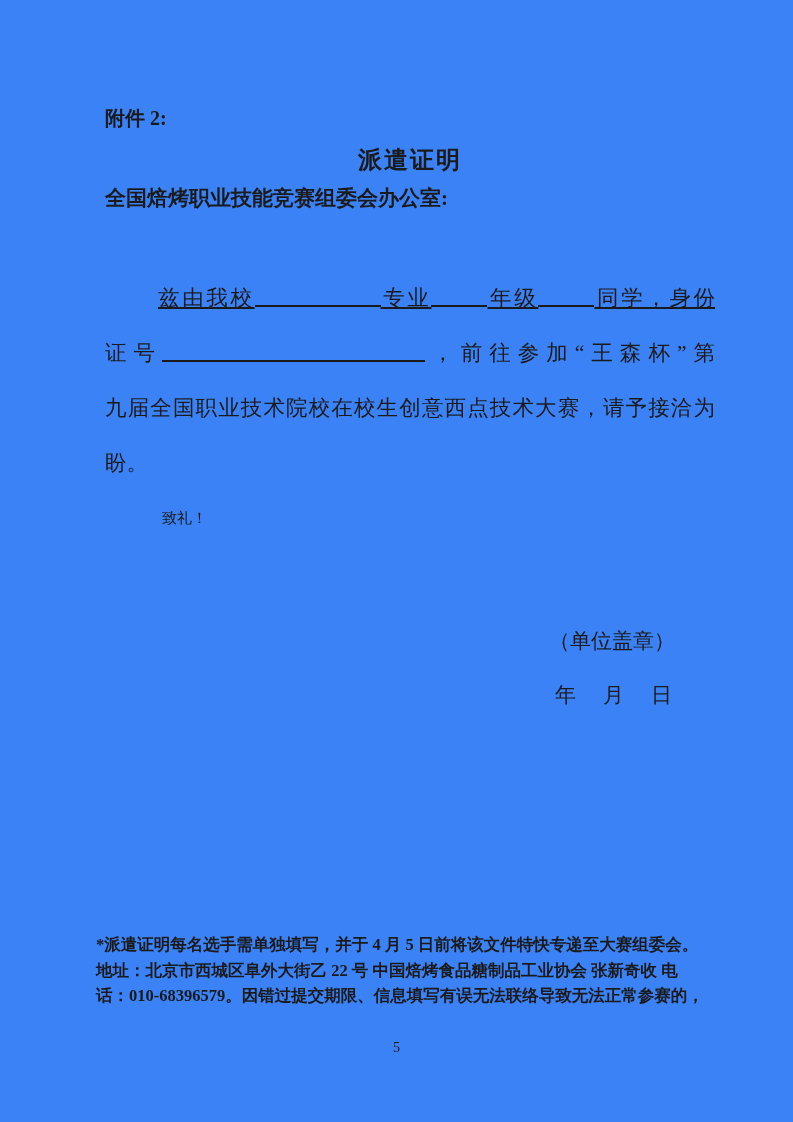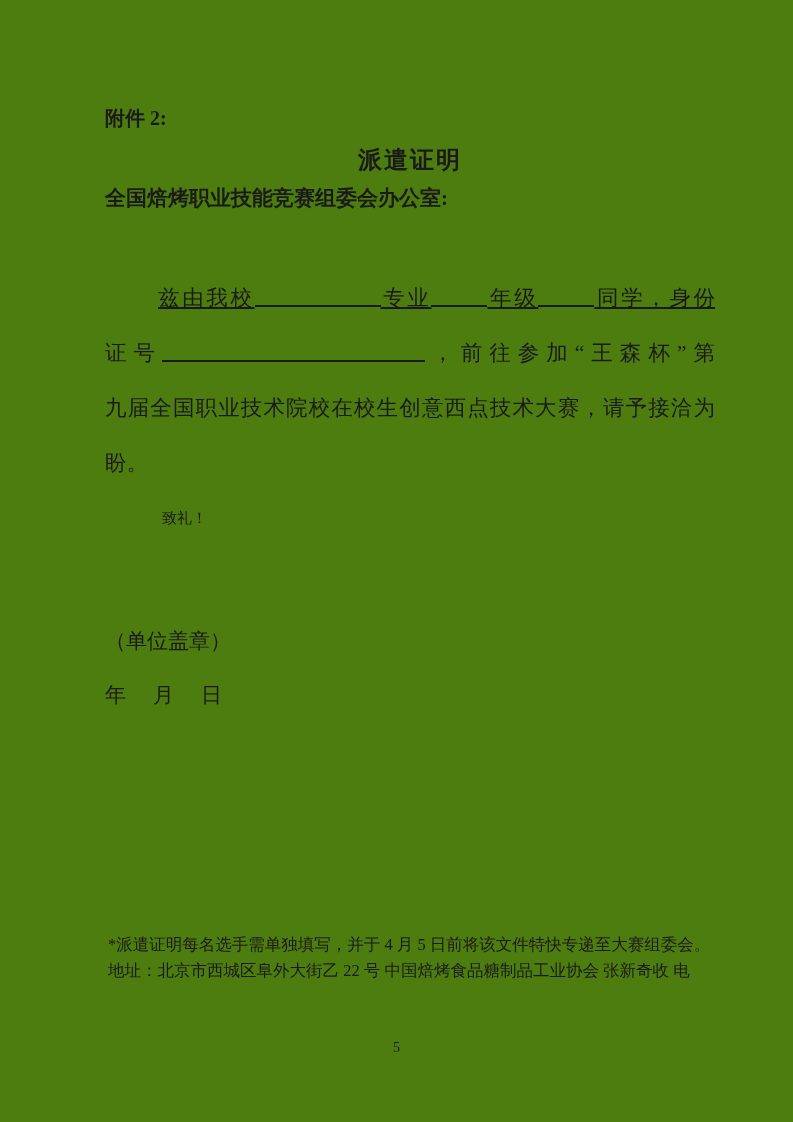--- a/index.html
+++ b/index.html
@@ -1,21 +1,21 @@
 <!DOCTYPE html>
 <html><head>
 <meta charset="utf-8">
 <style>
   html, body { margin: 0; padding: 0; background: #ffffff; }
   .page {
     position: relative;
     width: 793px;
     height: 1122px;
     margin: 0 auto;
-    background: #4d7c0f;
+    background: #3b82f6;
     color: #1a1a1a;
     font-family: "Liberation Serif", "DejaVu Serif", serif;
     box-sizing: border-box;
     padding: 102px 78px 0 105px;
     overflow: hidden;
   }
   .attachment-label {
     font-size: 20px;
     line-height: 32px;
     font-weight: 700;
@@ -55,33 +55,35 @@
   }
   .blank-school { width: 126px; }
   .blank-small  { width: 56px; }
   .blank-id     { width: 263px; }
   .closing-line {
     font-size: 15px;
     line-height: 55px;
     text-indent: 57px;
   }
   .sign-area {
+    text-align: right;
     padding-right: 40px;
     font-size: 21px;
   }
   .seal-note   { margin-top: 78px; line-height: 34px; }
   .date-line   { margin-top: 20px; line-height: 34px; letter-spacing: 3px; }
   .footnotes {
     position: absolute;
-    left: 108px;
+    left: 96px;
     top: 932px;
     width: 608px;
     font-size: 16.5px;
     line-height: 25.5px;
     text-align: justify;
+    font-weight: bold;
   }
   .footnote-line { white-space: nowrap; }
   .page-number {
     position: absolute;
     top: 1038px;
     left: 0;
     width: 100%;
     text-align: center;
     font-size: 14px;
     line-height: 20px;
@@ -116,17 +118,18 @@
   </div>
 
   <div class="sign-area">
     <div class="seal-note">（单位盖章）</div>
     <div class="date-line">年　月　日</div>
   </div>
 
   <div class="footnotes">
     <div class="footnote-line">*派遣证明每名选手需单独填写，并于 4 月 5 日前将该文件特快专递至大赛组委会。</div>
     <div class="footnote-line">地址：北京市西城区阜外大街乙 22 号 中国焙烤食品糖制品工业协会 张新奇收 电</div>
+    <div class="footnote-line">话：010-68396579。因错过提交期限、信息填写有误无法联络导致无法正常参赛的，</div>
   </div>
 
   <div class="page-number">5</div>
 
 </div>
 
 </body></html>

